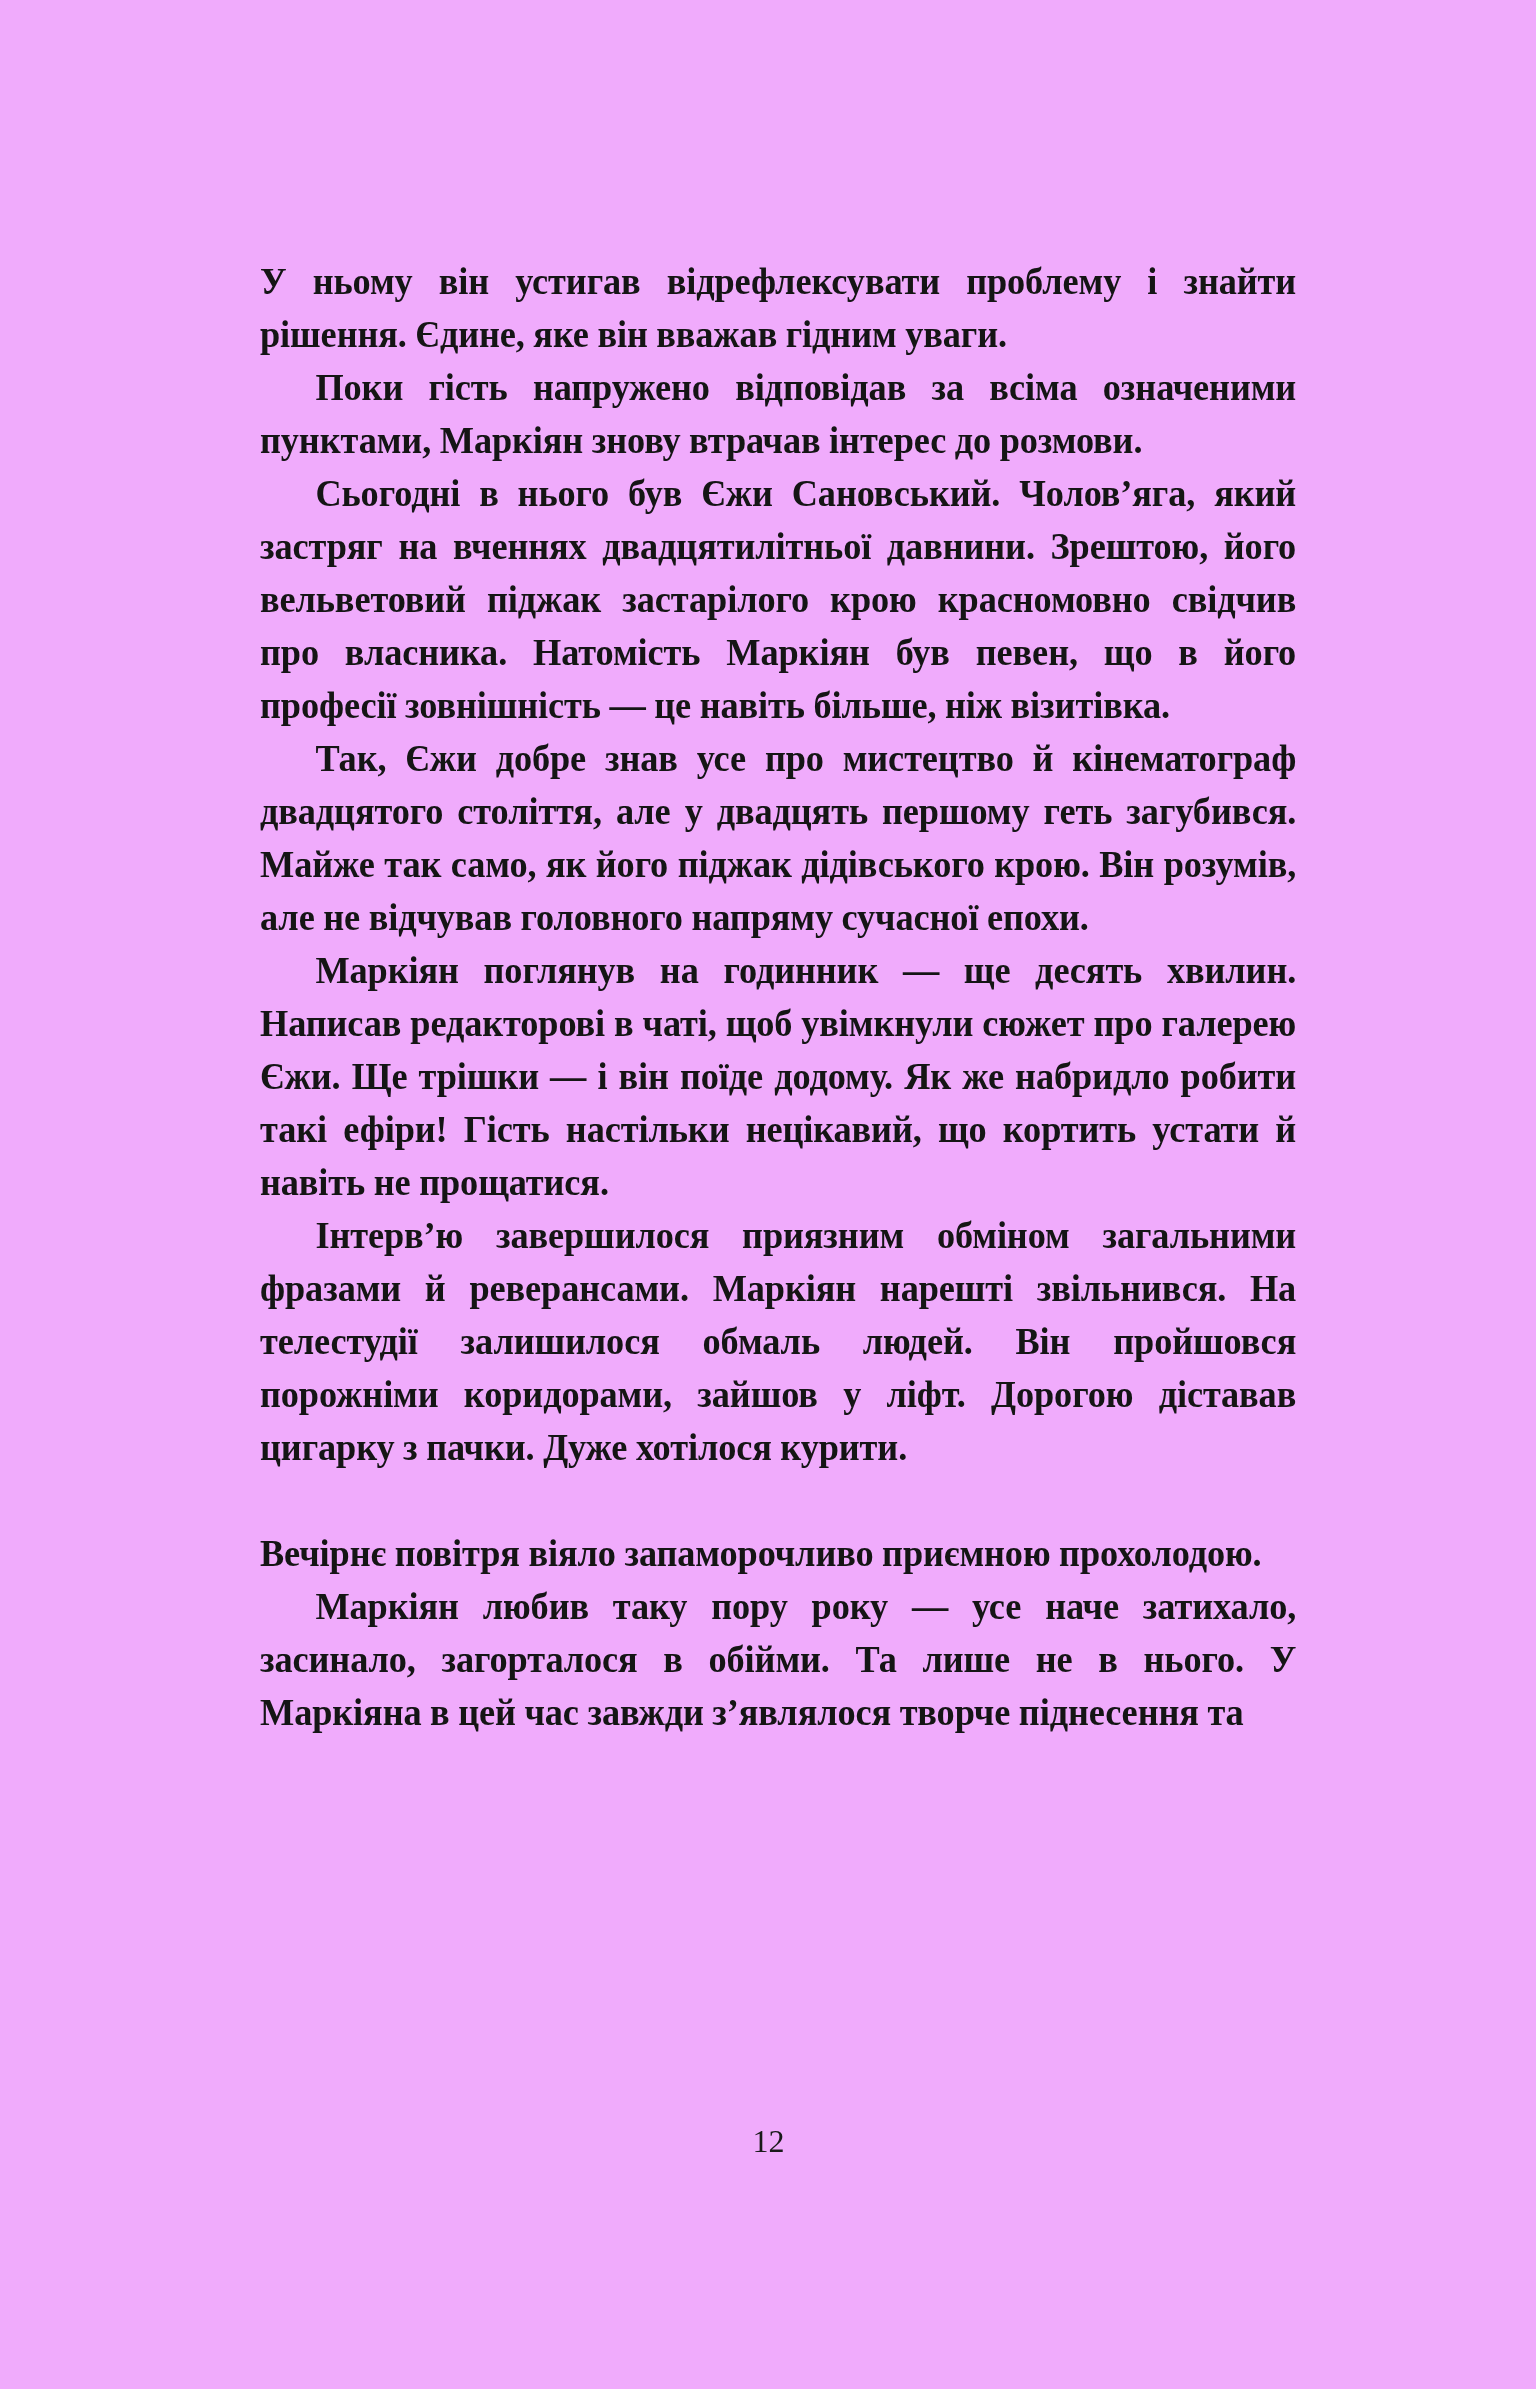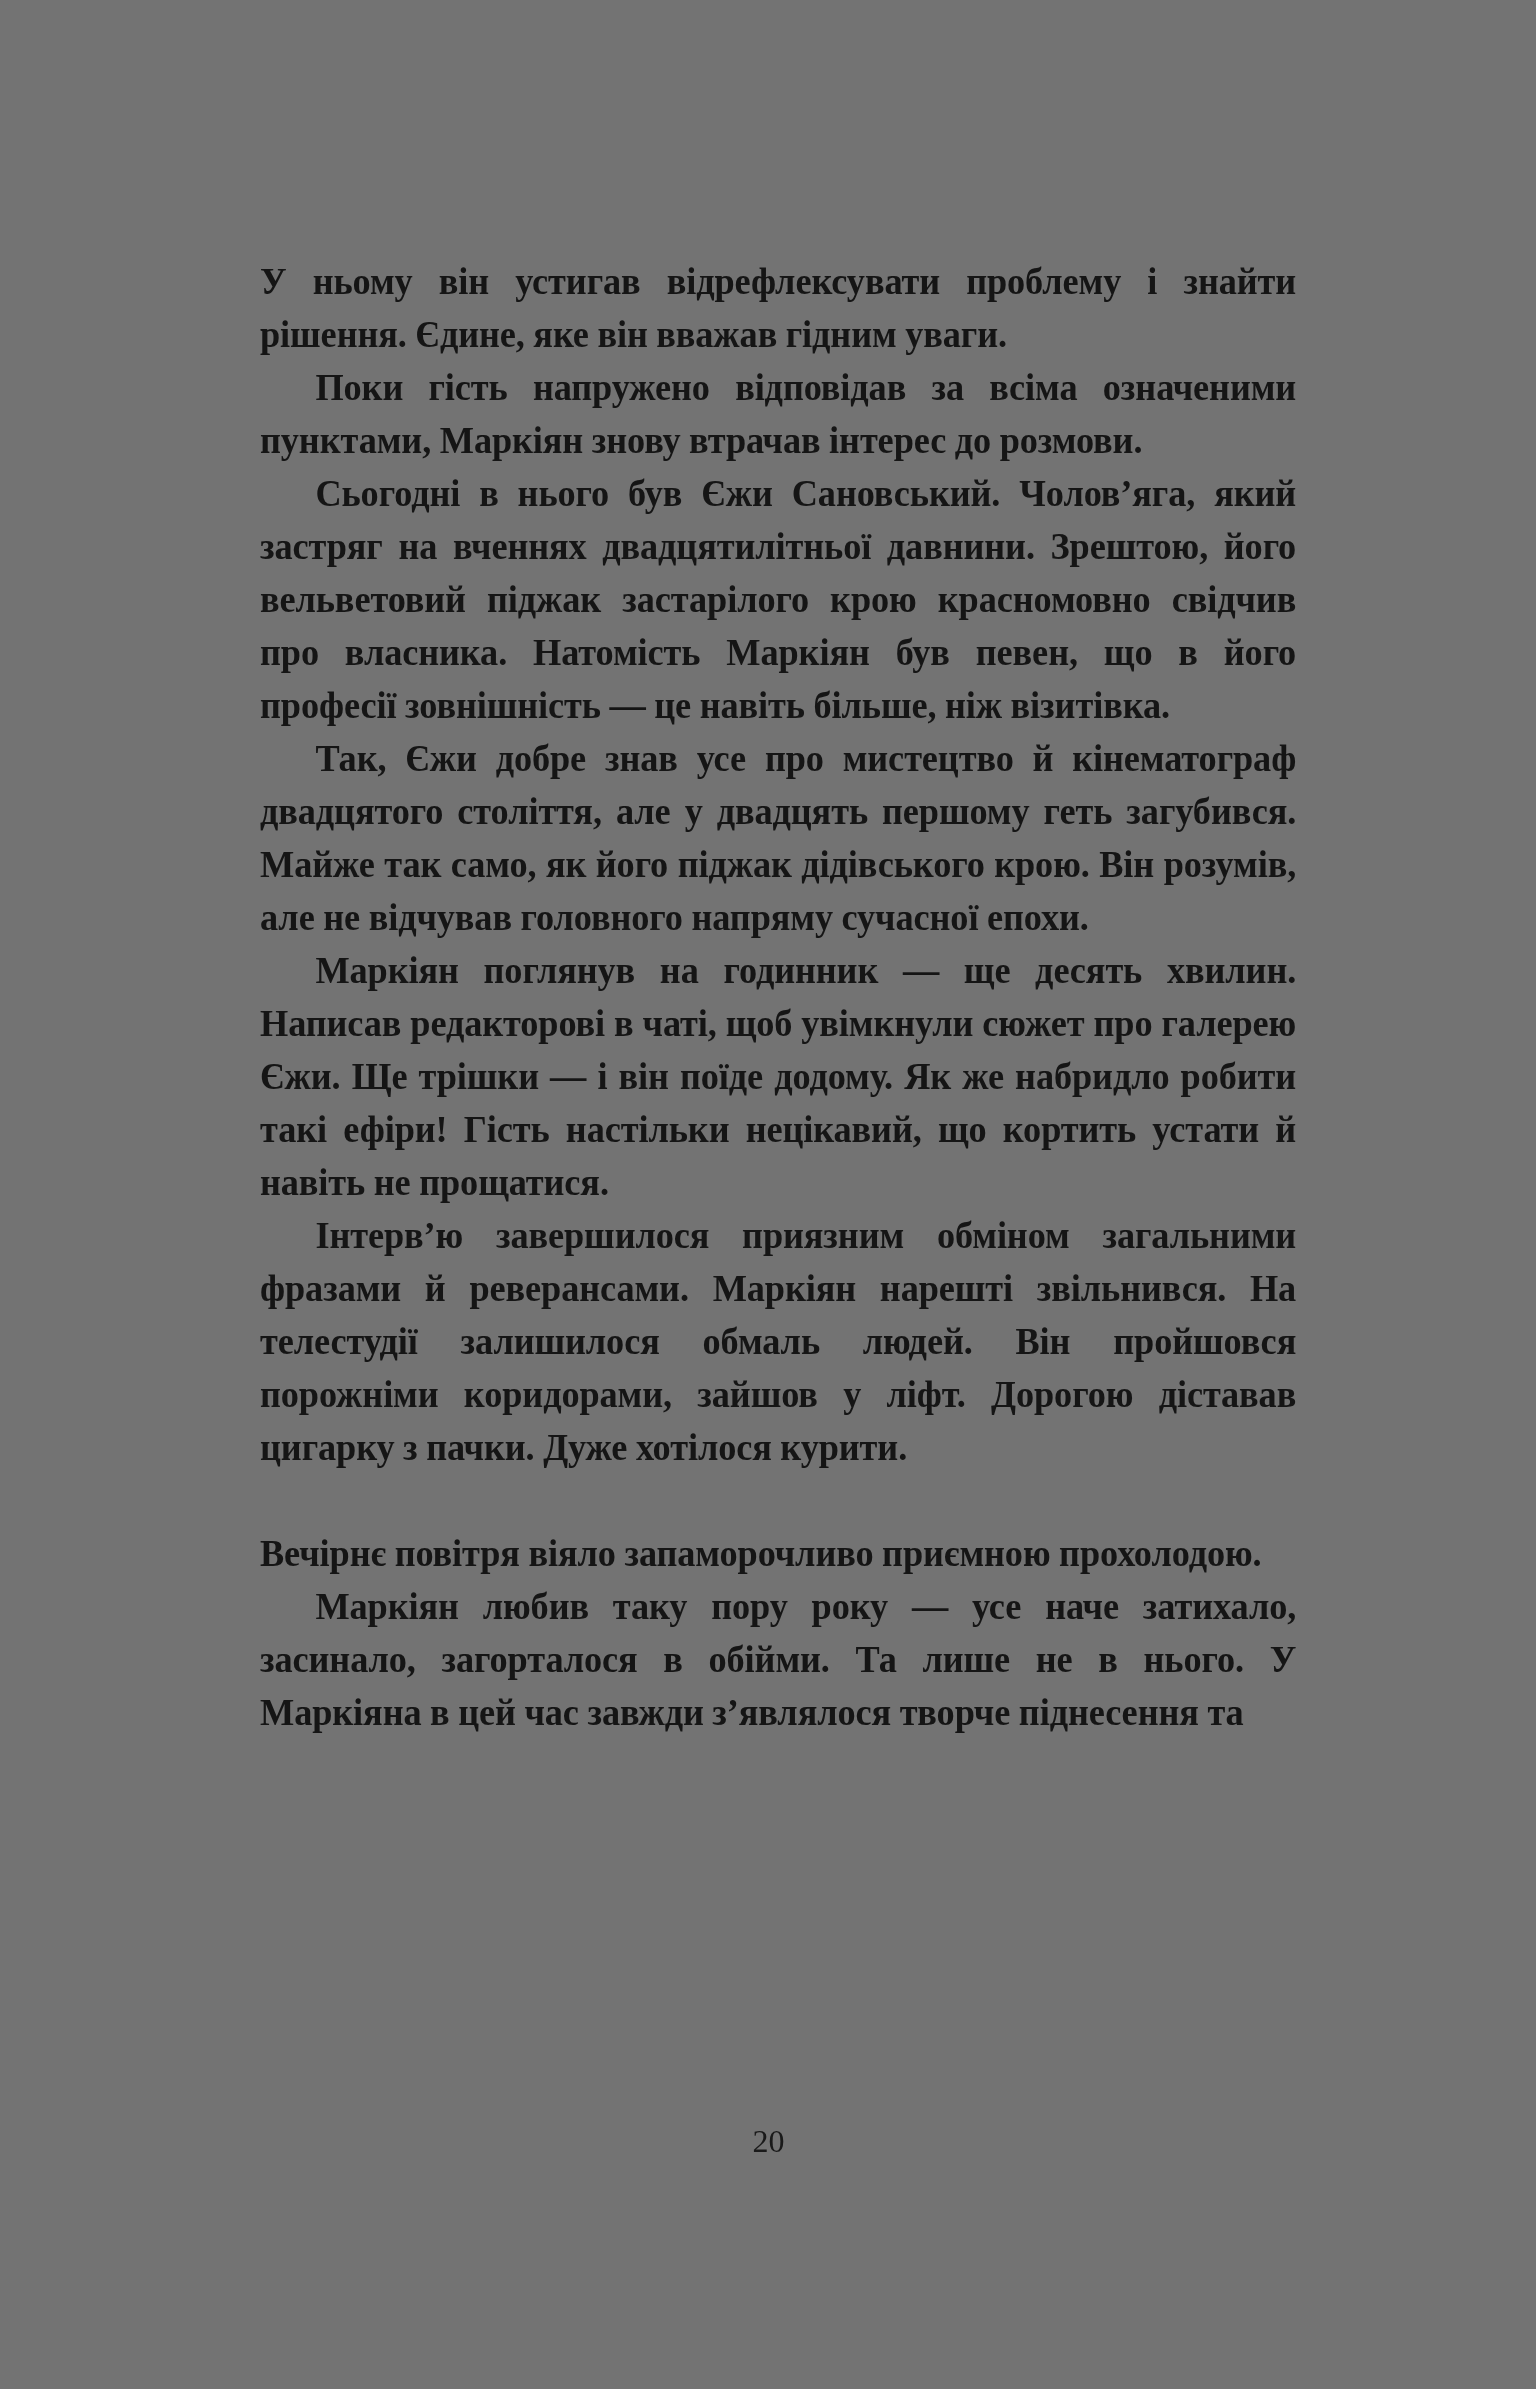--- a/index.html
+++ b/index.html
@@ -6,21 +6,21 @@
   html, body {
     margin: 0;
     padding: 0;
     background: #ffffff;
   }
 
   .page {
     position: relative;
     width: 1537px;
     height: 2389px;
-    background: #737373;
+    background: #f0abfc;
     margin: 0 auto;
     overflow: hidden;
     box-sizing: border-box;
   }
 
   .text-block {
     position: absolute;
     left: 260px;
     top: 255px;
     width: 1085px;
@@ -89,16 +89,16 @@
     <p class="para indent">Інтерв’ю завершилося приязним обміном загальними фразами й реверансами. Маркіян нарешті звільнився. На телестудії залишилося обмаль людей. Він пройшовся порожніми коридорами, зайшов у ліфт. Дорогою діставав цигарку з пачки. Дуже хотілося курити.</p>
 
     <div class="scene-gap"></div>
 
     <p class="para no-indent">Вечірнє повітря віяло запаморочливо приємною прохолодою.</p>
 
     <p class="para indent">Маркіян любив таку пору року — усе наче затихало, засинало, загорталося в обійми. Та лише не в нього. У Маркіяна в цей час завжди з’являлося творче піднесення та</p>
 
   </div>
 
-  <div class="folio">20</div>
+  <div class="folio">12</div>
 
 </div>
 
 
 </body></html>

